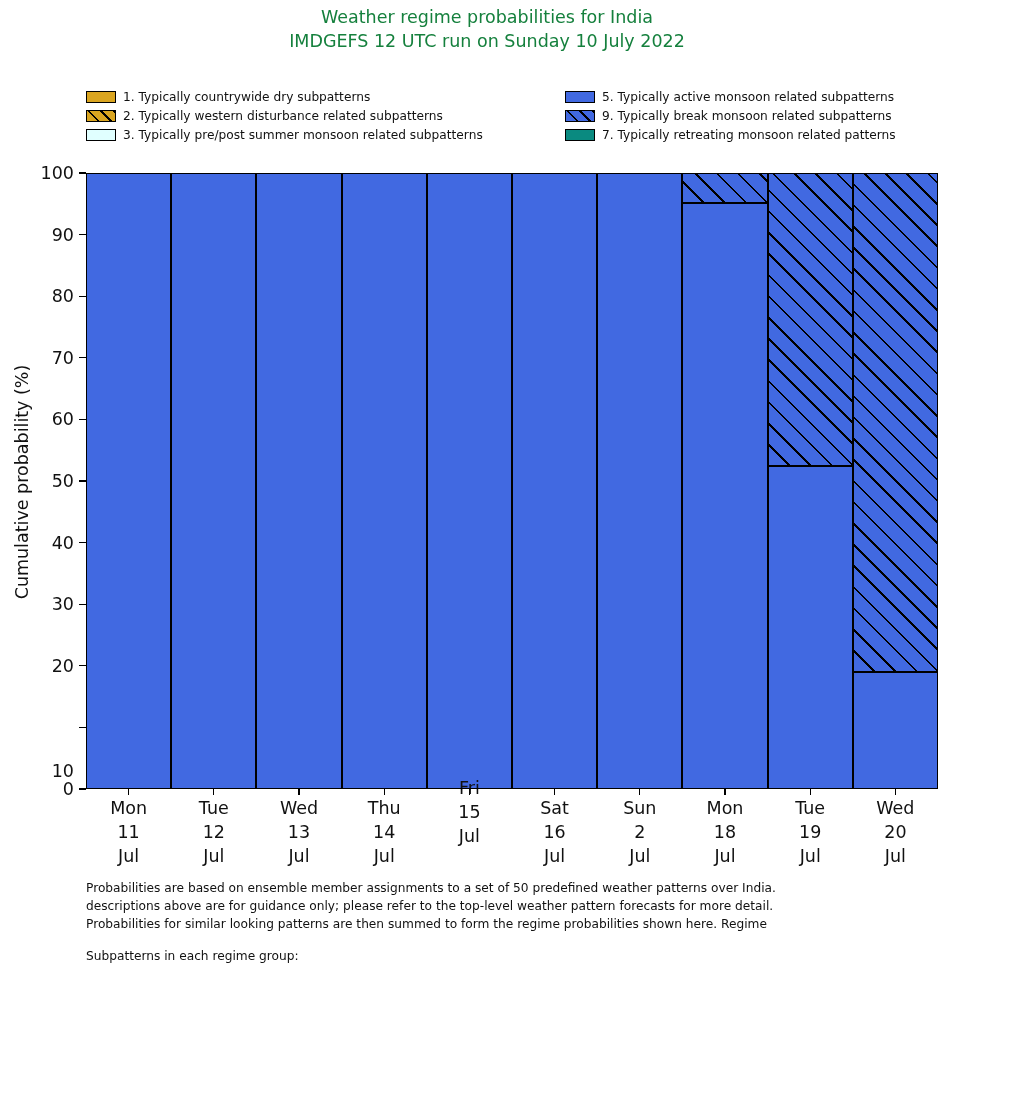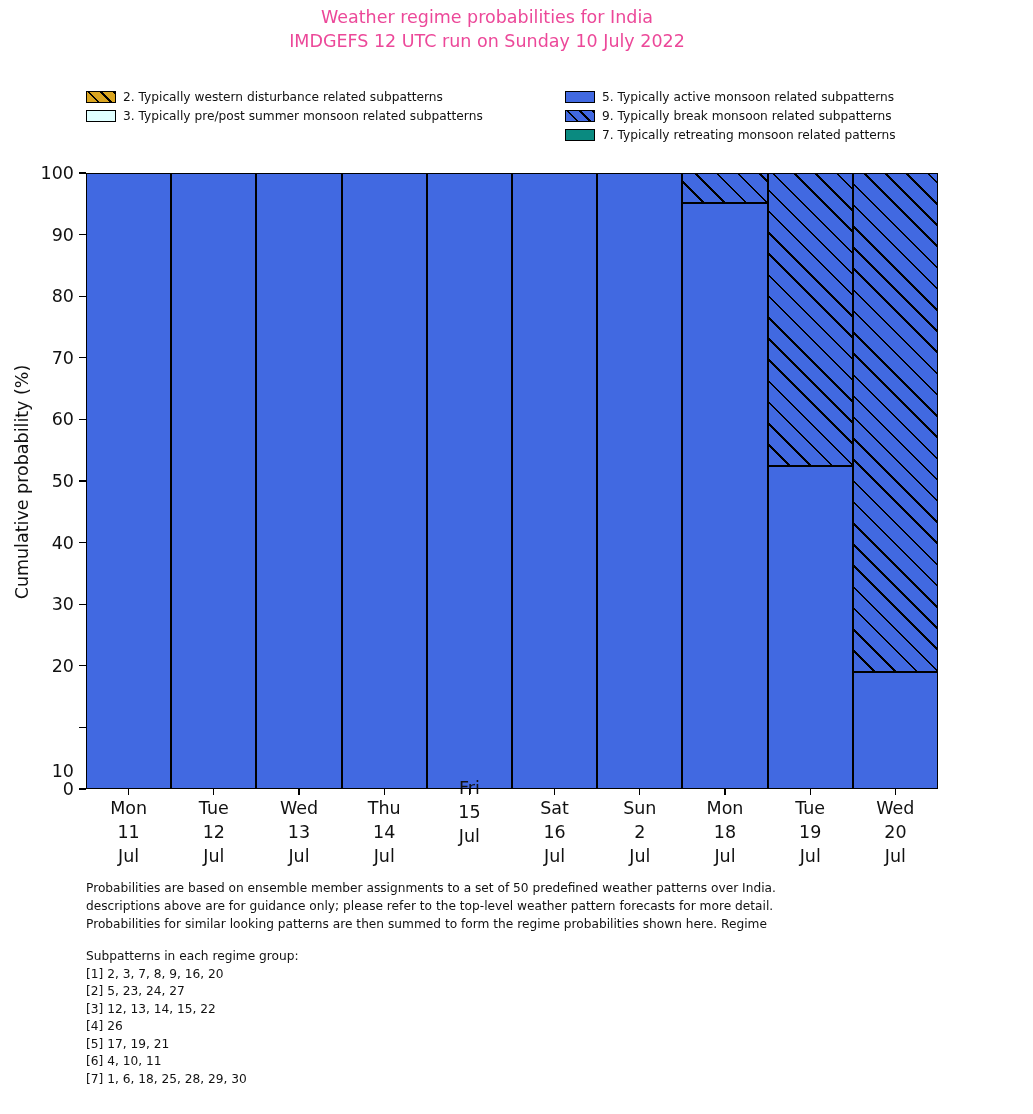--- a/index.html
+++ b/index.html
@@ -1,21 +1,21 @@
 <!DOCTYPE html>
 <html><head>
 <meta charset="utf-8">
 <style>
   html,body { margin:0; padding:0; background:#fff; }
   .canvas {
     position:relative; width:1033px; height:1114px; background:#fff;
     font-family:"DejaVu Sans", sans-serif; color:#111; overflow:hidden;
   }
   .title-line { position:absolute; left:0; width:974px; text-align:center;
-    font-size:17.5px; color:#ec4899; }
+    font-size:17.5px; color:#15803d; }
   #title1 { top:7px; }
   #title2 { top:31px; }
 
   
   .legend-col { position:absolute; top:87px; }
   #legend-left  { left:86px; }
   #legend-right { left:565px; }
   .legend-row { display:flex; align-items:center; height:19.4px; }
   .swatch { width:30px; height:12px; border:1.2px solid #000; box-sizing:border-box;
     margin-right:7px; flex:0 0 auto; }
@@ -47,20 +47,24 @@
 </style>
 </head>
 <body>
 
 <div class="canvas">
 
   <div id="title1" class="title-line">Weather regime probabilities for India</div>
   <div id="title2" class="title-line">IMDGEFS 12 UTC run on Sunday 10 July 2022</div>
 
   <div id="legend-left" class="legend-col">
+      <div class="legend-row">
+        <span class="swatch" style="background-color: rgb(218, 165, 32);"></span>
+        <span class="legend-label">1. Typically countrywide dry subpatterns</span>
+      </div>
       <div class="legend-row">
         <span class="swatch" style="background-color: rgb(218, 165, 32); background-image: repeating-linear-gradient(45deg, transparent 0px, transparent 7.2px, rgb(0, 0, 0) 7.2px, rgb(0, 0, 0) 9px);"></span>
         <span class="legend-label">2. Typically western disturbance related subpatterns</span>
       </div>
       <div class="legend-row">
         <span class="swatch" style="background-color: rgb(224, 255, 255);"></span>
         <span class="legend-label">3. Typically pre/post summer monsoon related subpatterns</span>
       </div>
     </div>
   <div id="legend-right" class="legend-col">
@@ -185,24 +189,15 @@
     </div>
 
   <div class="footnote" id="footnote">
       <div>Probabilities are based on ensemble member assignments to a set of 50 predefined weather patterns over India.</div>
       <div>descriptions above are for guidance only; please refer to the top-level weather pattern forecasts for more detail.</div>
       <div>Probabilities for similar looking patterns are then summed to form the regime probabilities shown here. Regime</div>
     </div>
 
   <div class="subpatterns">
     <div>Subpatterns in each regime group:</div>
-    <div id="subpattern-lines">
-        <div>[1] 2, 3, 7, 8, 9, 16, 20</div>
-        <div>[2] 5, 23, 24, 27</div>
-        <div>[3] 12, 13, 14, 15, 22</div>
-        <div>[4] 26</div>
-        <div>[5] 17, 19, 21</div>
-        <div>[6] 4, 10, 11</div>
-        <div>[7] 1, 6, 18, 25, 28, 29, 30</div>
-      </div>
   </div>
 
 </div>
 
 </body></html>

